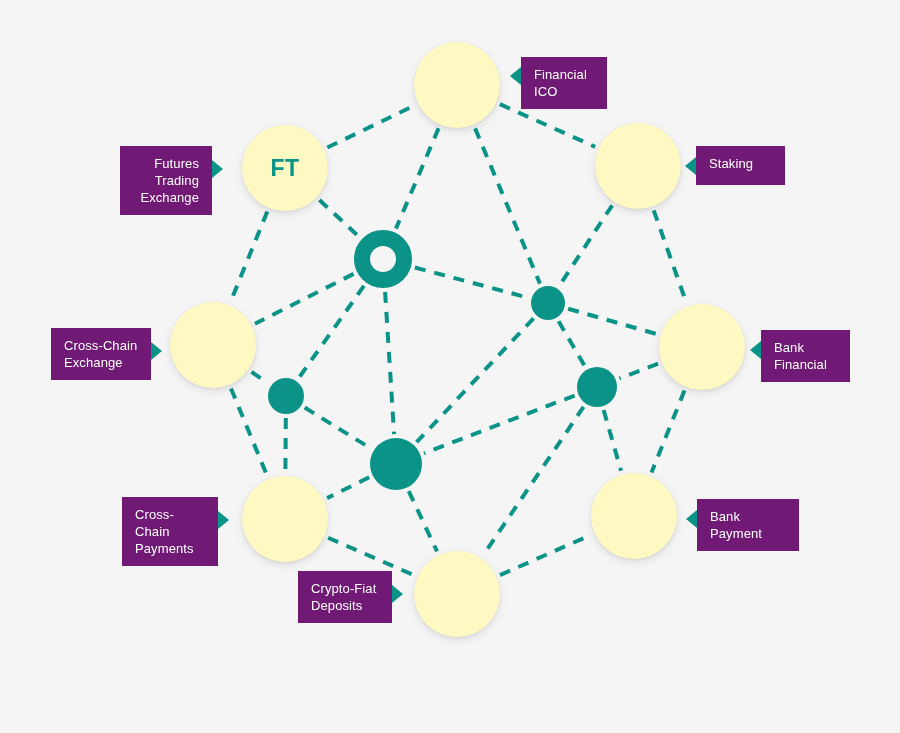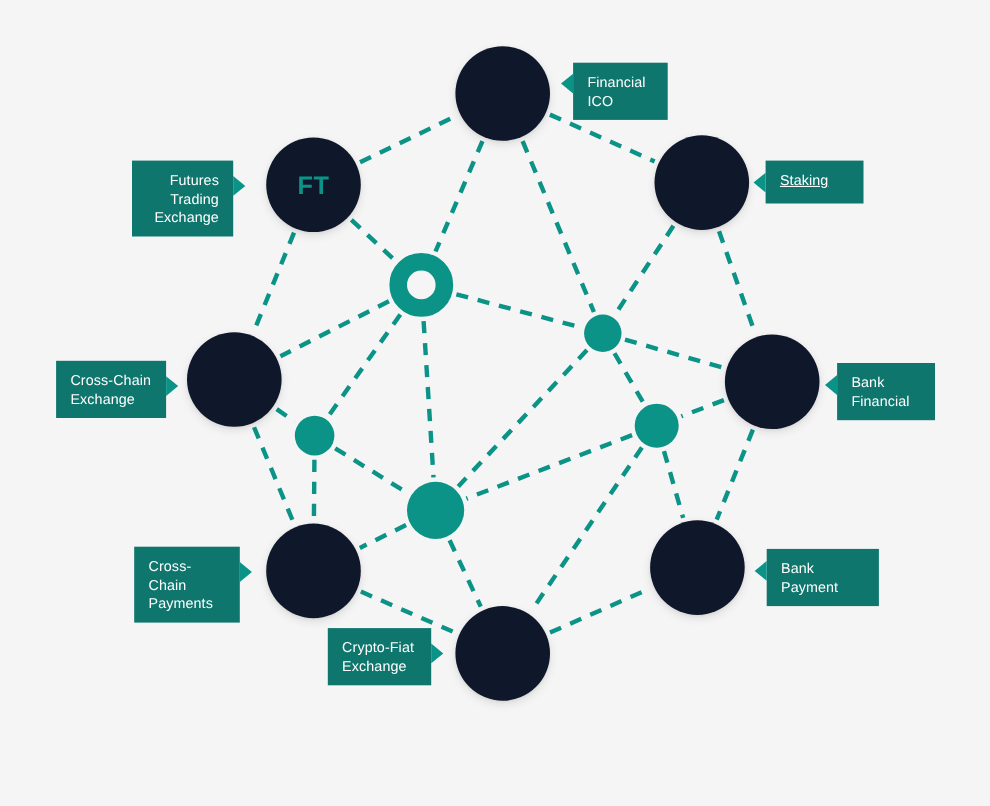--- a/index.html
+++ b/index.html
@@ -21,21 +21,21 @@
   }
   #network-svg {
     position: absolute;
     top: 0;
     left: 0;
     width: 900px;
     height: 733px;
   }
   .label-box {
     position: absolute;
-    background: #0f766e;
+    background: #701a75;
     color: #ffffff;
     font-size: 13px;
     line-height: 17px;
     padding: 9px 13px;
     box-sizing: border-box;
     white-space: pre-line;
     letter-spacing: 0.1px;
   }
   .label-pointer {
     position: absolute;
@@ -46,21 +46,21 @@
   }
   .label-pointer.point-right {
     border-left: 11px solid #0a9386;
   }
   .label-pointer.point-left {
     border-right: 11px solid #0a9386;
   }
   .node-circle {
     position: absolute;
     border-radius: 50%;
-    background: #0f172a;
+    background: #fef9c3;
     box-shadow: 0 3px 9px rgba(0,0,0,0.10), 0 1px 3px rgba(0,0,0,0.06);
     display: flex;
     align-items: center;
     justify-content: center;
   }
   .node-text {
     color: #0a9386;
     font-weight: bold;
     font-size: 23px;
     letter-spacing: 0.5px;
@@ -188,30 +188,30 @@
       <div class="node-circle" style="left: 242px; top: 476px; width: 86px; height: 86px;"></div>
       <div class="node-circle" style="left: 591px; top: 473px; width: 86px; height: 86px;"></div>
       <div class="node-circle" style="left: 414px; top: 551px; width: 86px; height: 86px;"></div>
     </div>
   <div id="labels-layer">
       <div class="label-box" style="left: 120px; top: 146px; width: 92px; min-height: 45px; text-align: right;">Futures Trading
 Exchange</div>
       <div class="label-pointer point-right" style="top: 159.5px; left: 212px;"></div>
       <div class="label-box" style="left: 521px; top: 57px; width: 86px; min-height: 38px;">Financial ICO</div>
       <div class="label-pointer point-left" style="top: 67px; left: 510px;"></div>
-      <div class="label-box" style="left: 696px; top: 146px; width: 89px; min-height: 39px; text-decoration: underline;">Staking</div>
+      <div class="label-box" style="left: 696px; top: 146px; width: 89px; min-height: 39px;">Staking</div>
       <div class="label-pointer point-left" style="top: 156.5px; left: 685px;"></div>
       <div class="label-box" style="left: 51px; top: 328px; width: 100px; min-height: 45px;">Cross-Chain
 Exchange</div>
       <div class="label-pointer point-right" style="top: 341.5px; left: 151px;"></div>
       <div class="label-box" style="left: 761px; top: 330px; width: 89px; min-height: 40px;">Bank Financial</div>
       <div class="label-pointer point-left" style="top: 341px; left: 750px;"></div>
       <div class="label-box" style="left: 122px; top: 497px; width: 96px; min-height: 45px;">Cross-Chain
 Payments</div>
       <div class="label-pointer point-right" style="top: 510.5px; left: 218px;"></div>
       <div class="label-box" style="left: 697px; top: 499px; width: 102px; min-height: 39px;">Bank Payment</div>
       <div class="label-pointer point-left" style="top: 509.5px; left: 686px;"></div>
       <div class="label-box" style="left: 298px; top: 571px; width: 94px; min-height: 45px;">Crypto-Fiat
-Exchange</div>
+Deposits</div>
       <div class="label-pointer point-right" style="top: 584.5px; left: 392px;"></div>
     </div>
 
 </div>
 
 </body></html>

